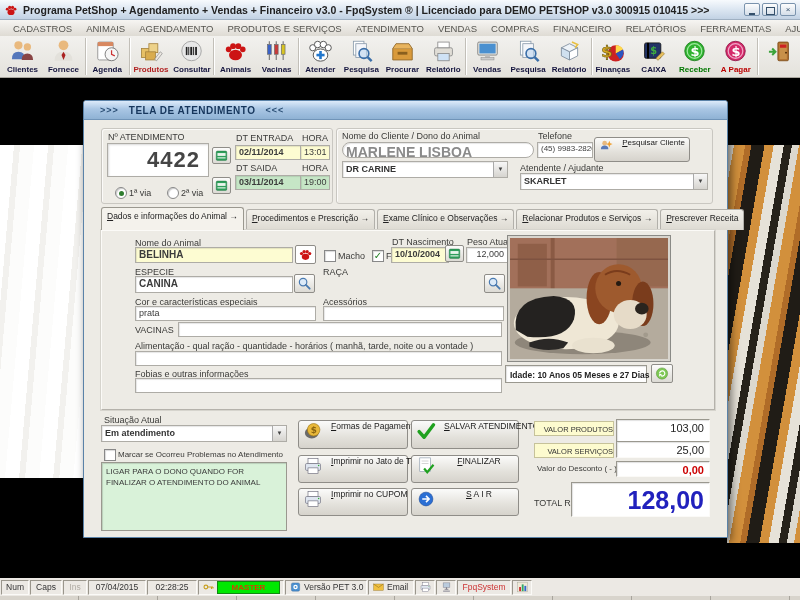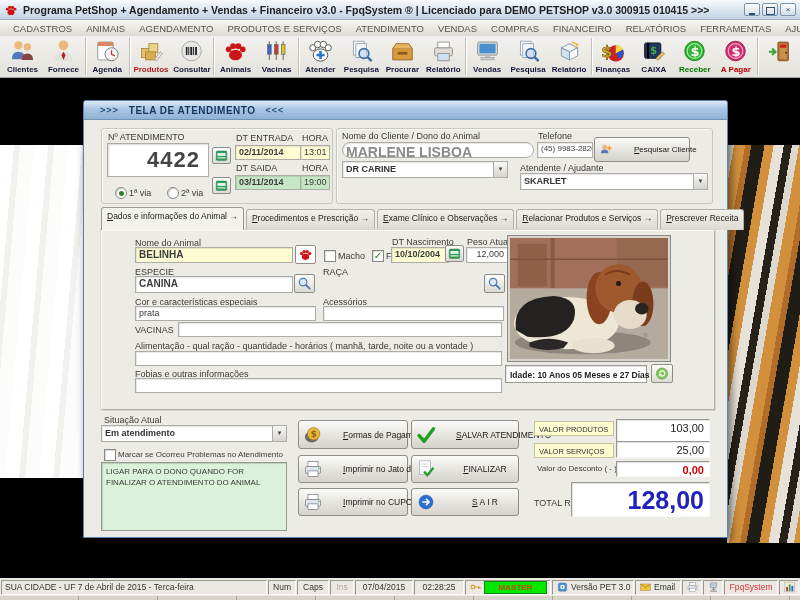--- a/index.html
+++ b/index.html
@@ -68,25 +68,25 @@
   .tabs{position:absolute;display:flex;align-items:flex-end;}
   .tab{height:17px;border:1px solid #b2b0aa;border-bottom:none;border-radius:3px 3px 0 0;background:linear-gradient(#f2f0ea,#dddad2);
     font-size:8.5px;color:#222;padding:3px 5px 0 5px;margin-right:2px;white-space:nowrap;cursor:pointer;}
   .tab.active{height:19px;background:#f4f2ec;border-color:#9a988f;font-weight:normal;position:relative;z-index:2;}
   .panel{position:absolute;background:#edebe5;border:1px solid;border-color:#fbfaf7 #b5b2ab #b5b2ab #fbfaf7;box-shadow:0 0 0 1px #d6d4cd;}
   .photo{position:absolute;border:1px solid #8a8a86;background:#d8d5ce;padding:2px;box-sizing:border-box;}
   .photo svg{width:100%;height:100%;display:block;}
   .obs{position:absolute;background:#d9f2d9;border:1px solid #9a988f;box-shadow:inset 1px 1px 1px rgba(0,0,0,.15);
     font-size:8px;color:#3a3a3a;padding:3px 4px;box-sizing:border-box;line-height:1.4;}
   .btn3d{position:absolute;background:linear-gradient(#fbfbfa,#e3e1db 60%,#d6d3cc);border:1px solid #8f8d88;border-radius:3px;
-    display:flex;align-items:center;gap:20px;padding:0 4px;box-sizing:border-box;cursor:pointer;font-family:inherit;}
+    display:flex;align-items:flex-start;gap:8px;padding:0 4px;box-sizing:border-box;cursor:pointer;font-family:inherit;}
   .bicon{width:20px;height:20px;flex:0 0 auto;}
   .bicon svg{width:100%;height:100%;display:block;}
   .blbl{font-size:8.5px;color:#1a1a1a;white-space:nowrap;flex:1;text-align:center;}
-  .ylab{position:absolute;background:#fdfbcf;border:1px solid #c6c29a;font-size:7.5px;color:#333;padding:3px 0 0 4px;box-sizing:border-box;white-space:nowrap;}
+  .ylab{position:absolute;background:#fdfbcf;border:1px solid #c6c29a;font-size:7.5px;color:#333;padding:3px 0 0 4px;box-sizing:border-box;white-space:nowrap;text-align:right;}
   .vbox{position:absolute;background:#fff;border:1px solid;border-color:#9a988f #fbfaf7 #fbfaf7 #9a988f;
     box-shadow:inset 1px 1px 1px rgba(0,0,0,.12);font-size:11px;color:#222;text-align:right;padding:2px 5px 0 0;box-sizing:border-box;white-space:nowrap;}
   .vbox.red{color:#cc0000;font-weight:bold;}
   .vbox.total{font-size:25px;font-weight:bold;color:#2121bd;padding-top:3px;}
   .idade{position:absolute;background:#fff;border:1px solid #9a988f;box-shadow:inset 1px 1px 1px rgba(0,0,0,.12);
     font-size:8.5px;font-weight:bold;color:#222;padding:4px 0 0 4px;box-sizing:border-box;white-space:nowrap;}
   
   .statusbar{position:absolute;left:0;top:578px;width:800px;height:18px;background:#ece9e4;
     display:flex;align-items:center;gap:1px;padding:0 1px;box-sizing:border-box;}
   .seg{height:15px;border:1px solid;border-color:#9a968c #fbfaf7 #fbfaf7 #9a968c;background:#ece9e4;
@@ -626,21 +626,20 @@
     <div class="vbox" style="left:532px;top:318px;width:94px;height:32px">103,00</div>
     <div class="ylab" style="left:450px;top:342px;width:80px;height:15px">VALOR SERVIÇOS</div>
     <div class="vbox" style="left:532px;top:340px;width:94px;height:17px">25,00</div>
     <span class="lbl sm" style="left:453px;top:363px">Valor do Desconto ( - )</span>
     <div class="vbox red" style="left:532px;top:360px;width:94px;height:16px">0,00</div>
     <span class="lbl" style="left:450px;top:397px">TOTAL R$</span>
     <div class="vbox total" style="left:487px;top:381px;width:139px;height:35px">128,00</div>
   </div>
 
   <div class="statusbar">
-    <div class="seg" style="flex:1">SUA CIDADE - UF  7 de Abril de 2015 - Terca-feira</div>
     <div class="seg segc" style="width:28px">Num</div>
     <div class="seg segc" style="width:32px">Caps</div>
     <div class="seg segc dis" style="width:24px">Ins</div>
     <div class="seg segc" style="width:58px">07/04/2015</div>
     <div class="seg segc" style="width:50px">02:28:25</div>
     <div class="seg" style="width:86px">
       <span class="sic">
           <svg viewBox="0 0 32 32">
             <circle cx="9" cy="16" r="5" fill="none" stroke="#c8a020" stroke-width="3"></circle>
             <path d="M14 16h14M24 16v5M28 16v4" stroke="#c8a020" stroke-width="3" fill="none"></path>

